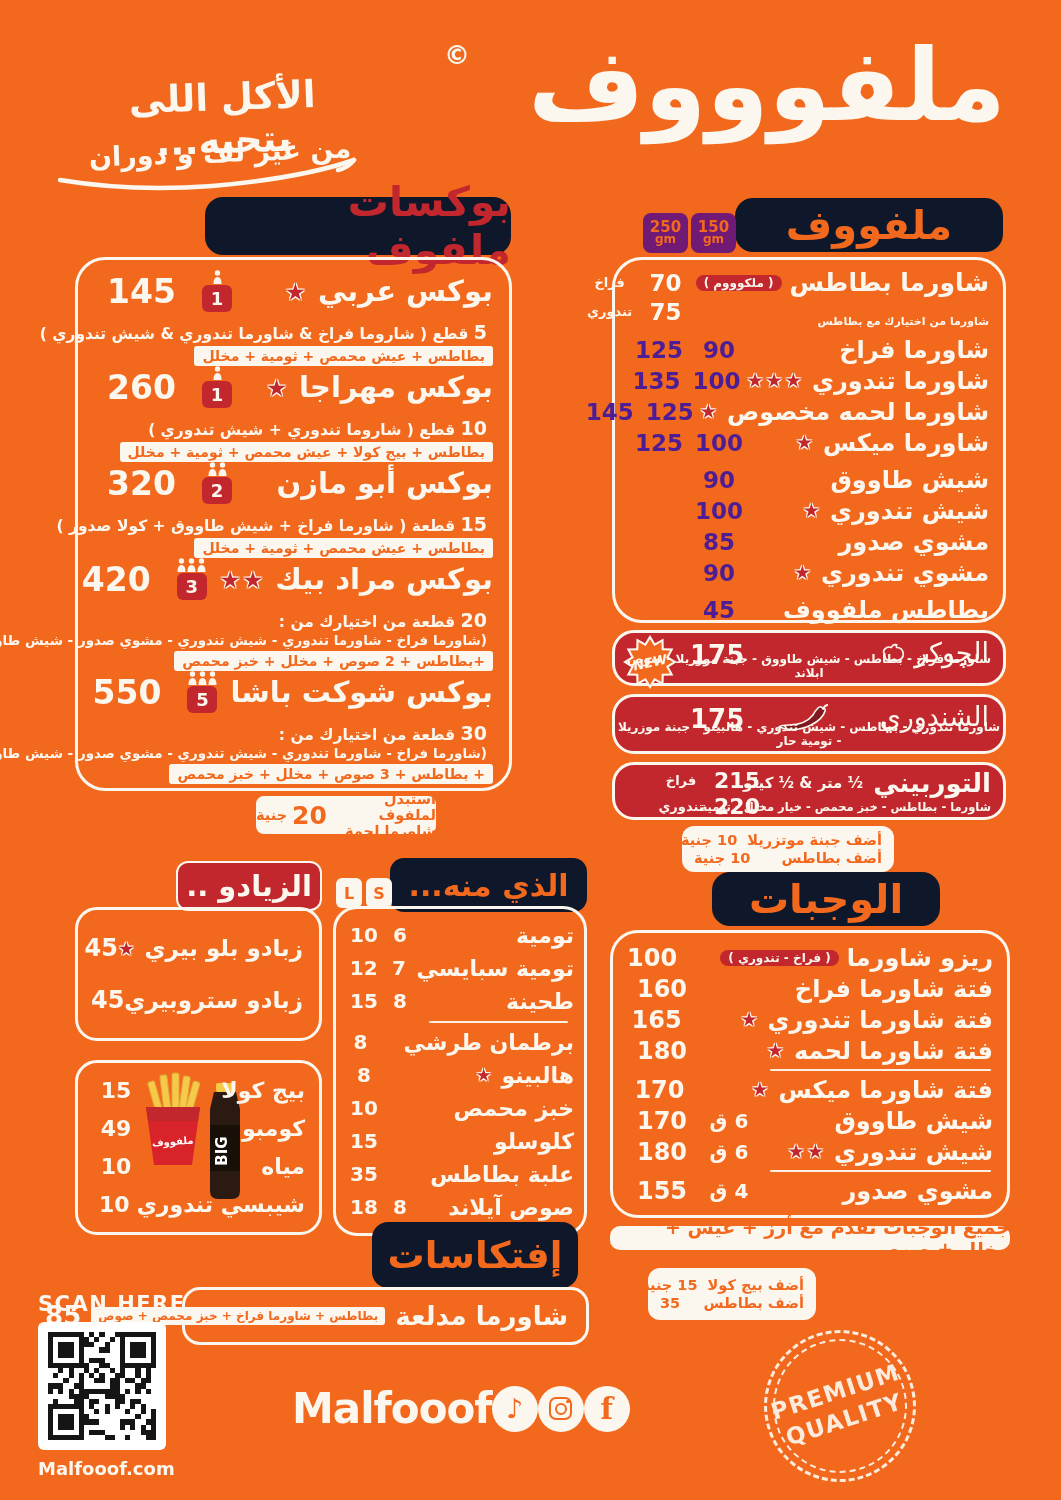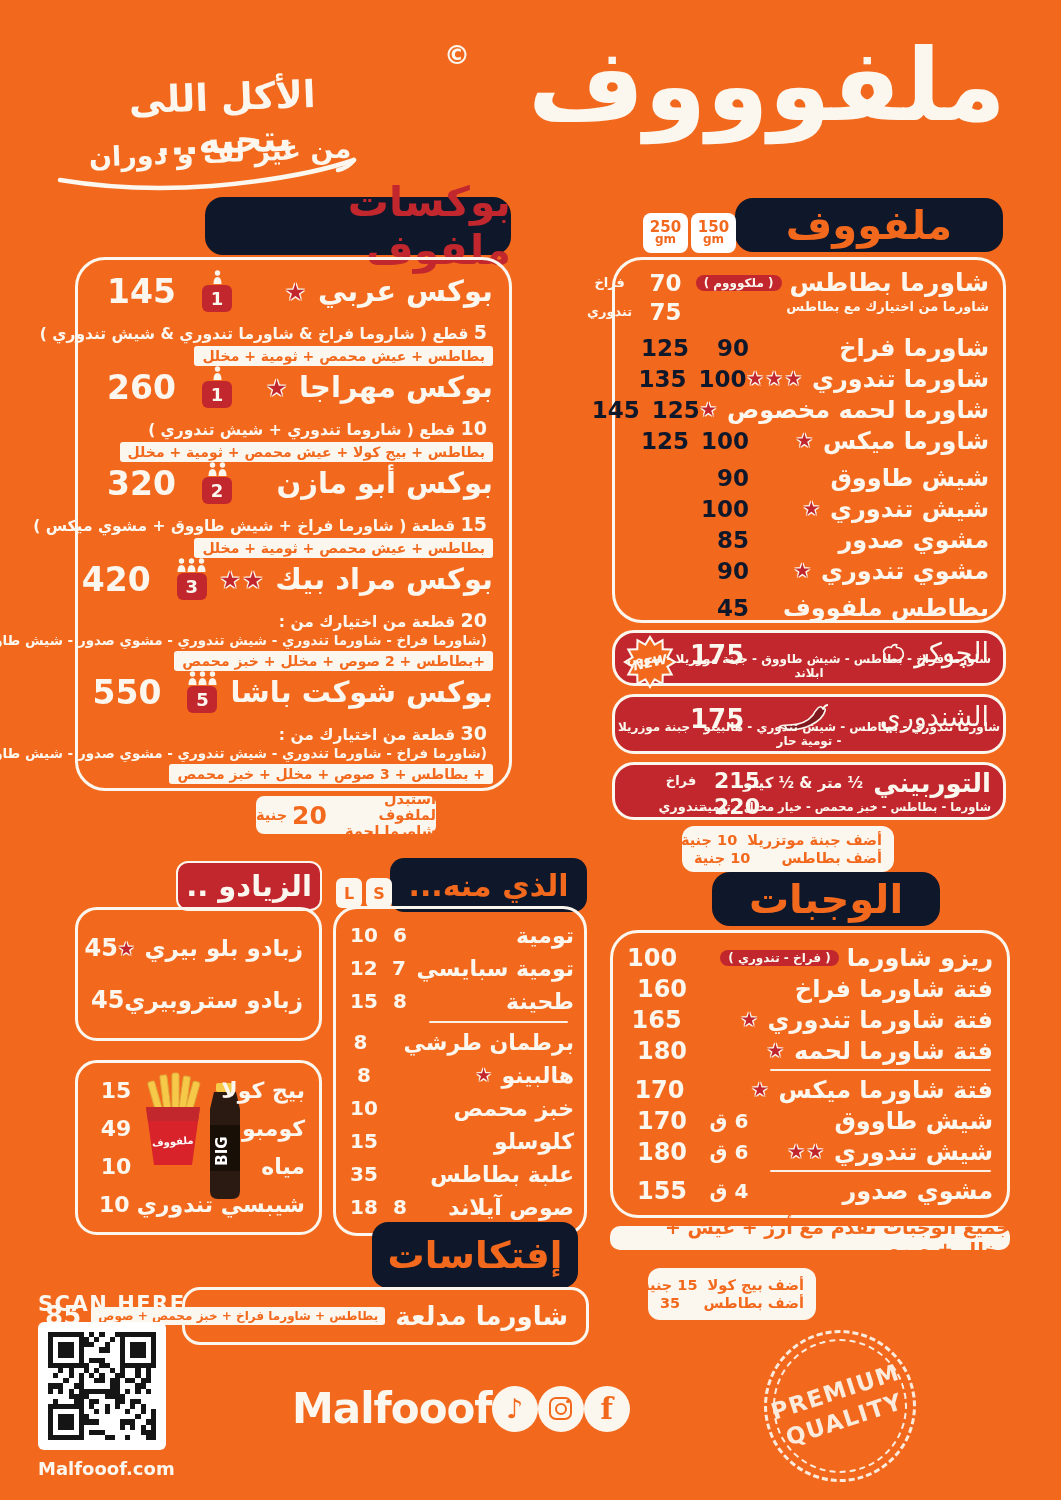--- a/index.html
+++ b/index.html
@@ -14,31 +14,31 @@
   .st{color:#C1272D;font-size:.8em;letter-spacing:2px;white-space:nowrap;
       text-shadow:-1px -1px 0 #FCF7EE,1px -1px 0 #FCF7EE,-1px 1px 0 #FCF7EE,1px 1px 0 #FCF7EE}
   .pill{background:#C1272D;color:#FCF7EE;border-radius:10px;font-weight:bold;font-size:12px;padding:1px 8px;white-space:nowrap}
   .dv{height:2px;background:#FCF7EE;opacity:.95;width:56%;align-self:flex-end;margin:3px 16px 3px 0;border-radius:2px}
   
   .logo{position:absolute;right:55px;top:26px;font-size:100px;line-height:1.2;font-weight:bold;color:#FCF7EE;direction:rtl;white-space:nowrap}
   .copyright{position:absolute;left:444px;top:40px;font-size:26px;color:#FCF7EE;font-weight:bold}
   .tag1{position:absolute;left:58px;top:76px;width:330px;text-align:center;font-size:37px;font-weight:bold;color:#FCF7EE;direction:rtl;transform:rotate(-2deg)}
   .tag2{position:absolute;left:80px;top:137px;width:280px;text-align:center;font-size:27px;font-weight:bold;color:#FCF7EE;direction:rtl;z-index:1;transform:rotate(-2deg)}
   
-  .gmbox{position:absolute;width:45px;height:40px;background:#ffffff;border-radius:8px;display:flex;flex-direction:column;align-items:center;justify-content:center;color:#F2691E;font-weight:bold;line-height:.95}
+  .gmbox{position:absolute;width:45px;height:40px;background:#701a75;border-radius:8px;display:flex;flex-direction:column;align-items:center;justify-content:center;color:#F2691E;font-weight:bold;line-height:.95}
   .gmbox .n{font-size:15px}.gmbox .u{font-size:12px}
   .menu{left:612px;top:257px;width:394px;height:366px;display:flex;flex-direction:column;padding:6px 0;border-radius:30px}
   .mrow{height:31px;padding:0 14px;flex:0 0 auto}
   .mname{flex:1;font-size:24px;font-weight:bold;color:#FCF7EE;display:flex;align-items:center;gap:8px;white-space:nowrap}
-  .c150,.c250{width:60px;text-align:right;font-size:23px;font-weight:bold;color:#0f172a;flex:0 0 auto}
+  .c150,.c250{width:60px;text-align:center;font-size:23px;font-weight:bold;color:#4c1d95;flex:0 0 auto}
   .feat{padding:2px 14px 0;display:flex;direction:rtl;align-items:flex-start;height:62px}
   .feat .fn{flex:1}
   .feat .fline{display:flex;direction:rtl;align-items:center;gap:8px}
   .feat .ftitle{font-size:25px;font-weight:bold;color:#FCF7EE;white-space:nowrap}
-  .feat .fsub{font-size:13px;font-weight:bold;color:#FCF7EE;margin-top:2px}
+  .feat .fsub{font-size:11px;font-weight:bold;color:#FCF7EE;margin-top:18px}
   .pline{display:flex;direction:rtl;align-items:center;height:29px}
   .pline .pv{width:60px;text-align:center;font-size:23px;font-weight:bold;color:#FCF7EE}
   .pline .pl{width:52px;text-align:center;font-size:13px;font-weight:bold;color:#FCF7EE}
   
   .special{position:absolute;left:612px;width:394px;background:#C1272D;border:3px solid #FCF7EE;border-radius:22px;color:#FCF7EE}
   .sp-title{position:absolute;right:14px;top:4px;font-size:27px;font-weight:normal;direction:rtl;display:flex;align-items:center;gap:8px}
   .sp-price{position:absolute;left:75px;top:7px;font-size:26px;font-weight:bold}
   .sp-ing{position:absolute;bottom:3px;left:0;right:0;text-align:center;font-size:12px;font-weight:bold;direction:rtl}
   .newburst{position:absolute;left:8px;top:2px;width:54px;height:54px}
   .nb1,.nb2{position:absolute;inset:0;clip-path:polygon(100% 50%,84.8% 59.3%,93.3% 75%,75.5% 75.5%,75% 93.3%,59.3% 84.8%,50% 100%,40.7% 84.8%,25% 93.3%,24.5% 75.5%,6.7% 75%,15.2% 59.3%,0% 50%,15.2% 40.7%,6.7% 25%,24.5% 24.5%,25% 6.7%,40.7% 15.2%,50% 0%,59.3% 15.2%,75% 6.7%,75.5% 24.5%,93.3% 25%,84.8% 40.7%)}
@@ -344,21 +344,21 @@
               </svg>
               <svg width="9" height="14" viewBox="0 0 9 14">
                 <circle cx="4.5" cy="3" r="2.7" fill="#FCF7EE"></circle>
                 <path d="M0.5 14 Q0.5 7 4.5 7 Q8.5 7 8.5 14 Z" fill="#FCF7EE"></path>
               </svg>
             </span>
           <span class="numbox">2</span>
         </span>
         <span class="bprice">320</span>
       </div>
-      <div class="bdesc"><b>15</b> <span>قطعة ( شاورما فراخ + شيش طاووق + مشوي ميكس )</span></div>
+      <div class="bdesc"><b>15</b> <span>قطعة ( شاورما فراخ + شيش طاووق + كولا صدور )</span></div>
       <div class="btagw"><span class="btag">بطاطس  + عيش محمص + ثومية + مخلل</span></div>
     </div>
 
     <div class="bitem">
       <div class="btop">
         <span class="bname">
             <span>بوكس مراد بيك</span>
             <span class="st">★★</span>
           </span>
         <span class="bbadge">

